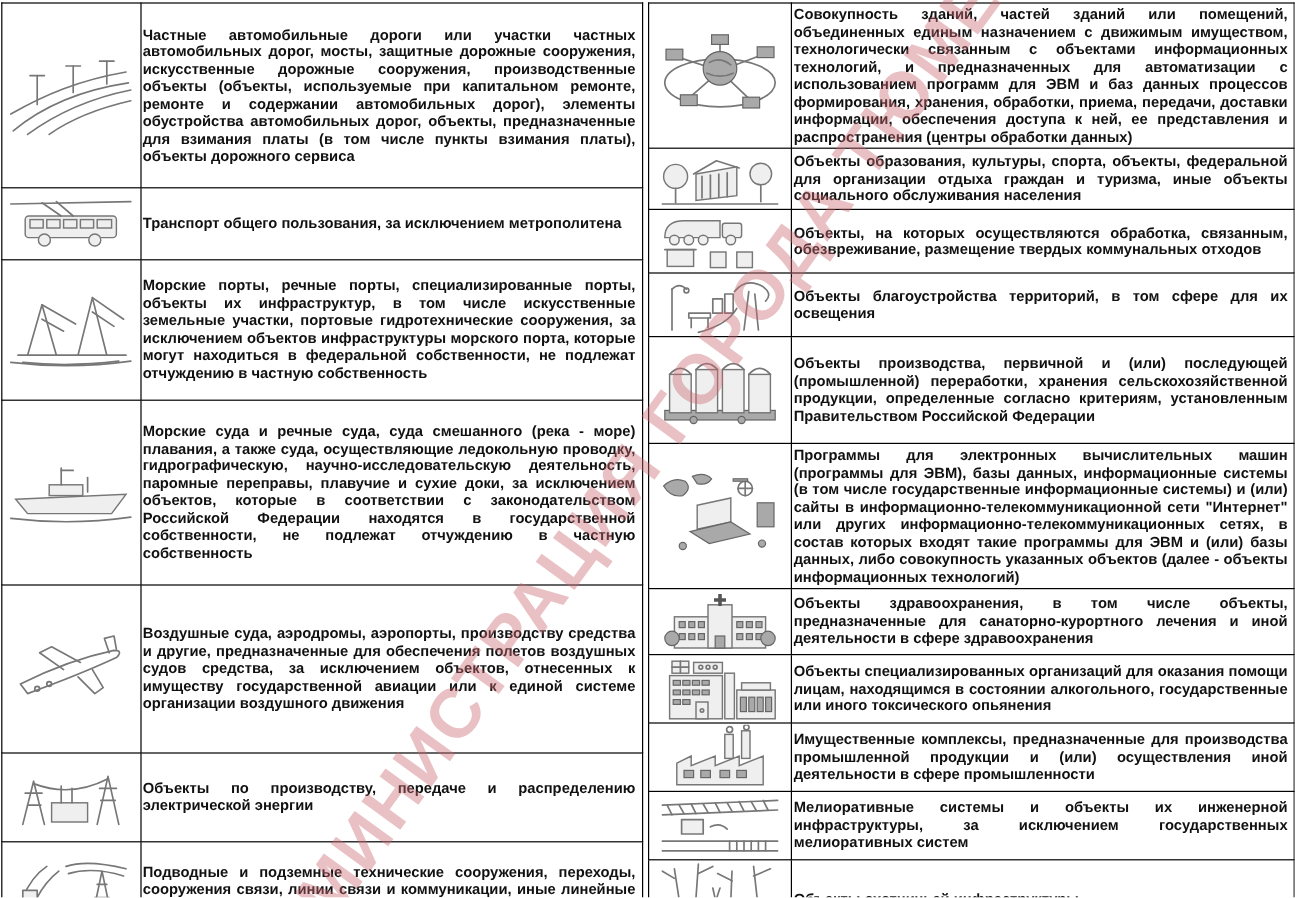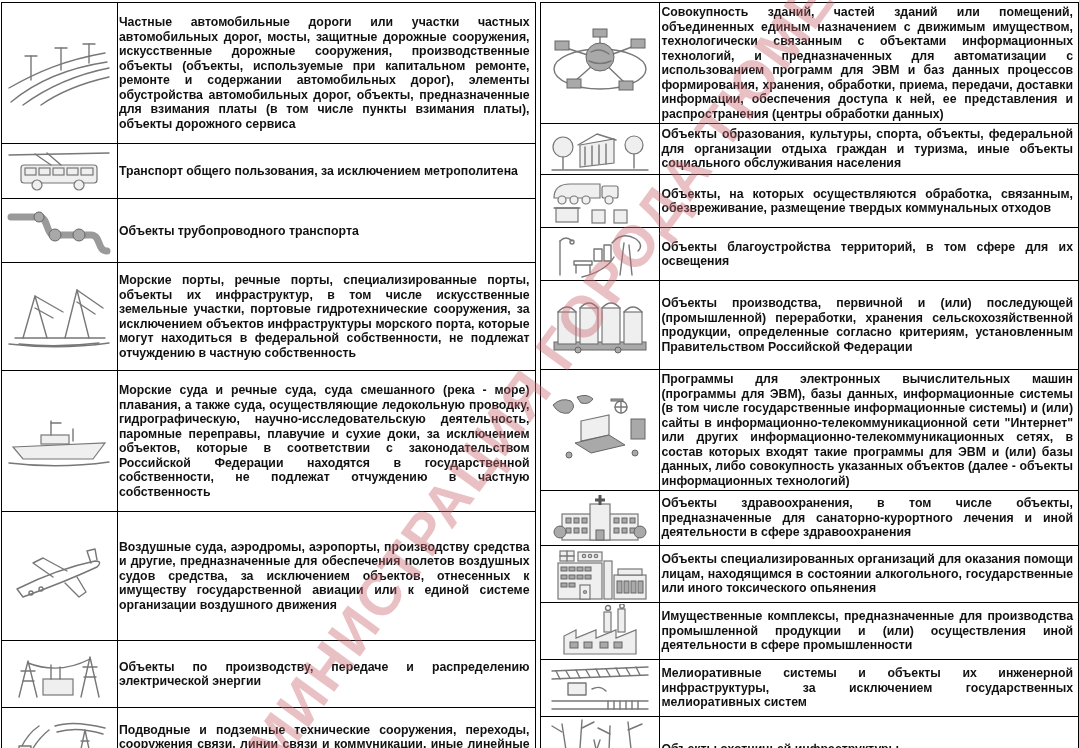--- a/index.html
+++ b/index.html
@@ -63,34 +63,20 @@
                 <rect class="skf" x="60" y="19" width="11" height="7" fill="#fff"></rect>
                 <rect class="skf" x="74" y="19" width="12" height="7" fill="#fff"></rect>
             <line class="sk" x1="44" y1="16" x2="28" y2="5"></line>
                 <line class="sk" x1="54" y1="16" x2="40" y2="4"></line>
             <circle class="skf" cx="30" cy="36" r="5"></circle>
                 <circle class="skf" cx="72" cy="36" r="5"></circle>
           </svg>
         </td>
         <td class="text-cell">Транспорт общего пользования, за исключением метрополитена</td>
       </tr>
-      <tr style="height:55px">
-        <td class="icon-cell">
-          <svg class="sketch" width="104" height="52" viewBox="0 0 104 52">
-            <g fill="none" stroke="#9a9a9a" stroke-width="7" stroke-linejoin="round" stroke-linecap="round">
-              <path d="M4 12 H32 C42 12 38 30 48 30 H72"></path>
-              <path d="M72 30 H84 C94 30 90 46 100 46"></path>
-            </g>
-            <circle class="skd" cx="48" cy="30" r="6"></circle>
-                <circle class="skd" cx="72" cy="30" r="6"></circle>
-                <circle class="skd" cx="32" cy="12" r="5"></circle>
-          </svg>
-        </td>
-        <td class="text-cell">Объекты трубопроводного транспорта</td>
-      </tr>
       <tr style="height:85px">
         <td class="icon-cell">
           <svg class="sketch" width="104" height="70" viewBox="0 0 104 70">
             <g class="sk">
               <path d="M16 56 L28 14 L40 56"></path>
                   <path d="M28 14 L56 30"></path>
                   <path d="M28 26 L46 36"></path>
               <path d="M58 56 L70 8 L82 56"></path>
                   <path d="M70 8 L96 26"></path>
                   <path d="M70 20 L88 32"></path>

